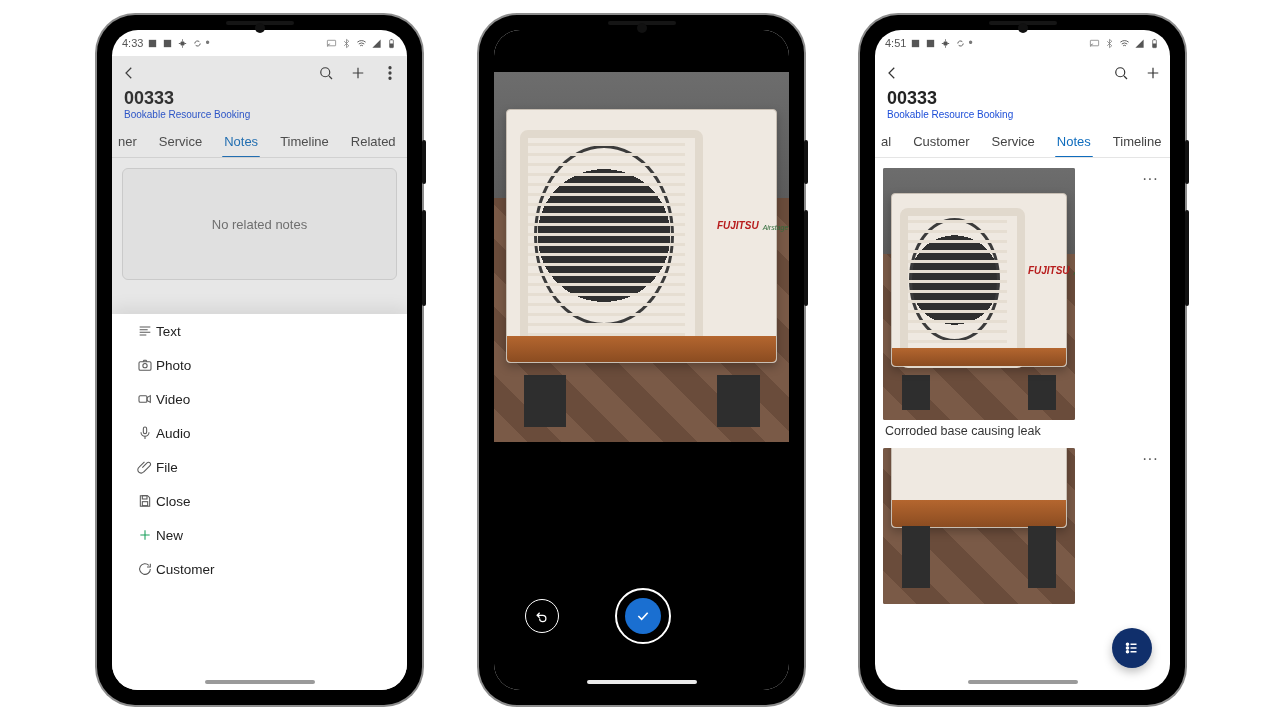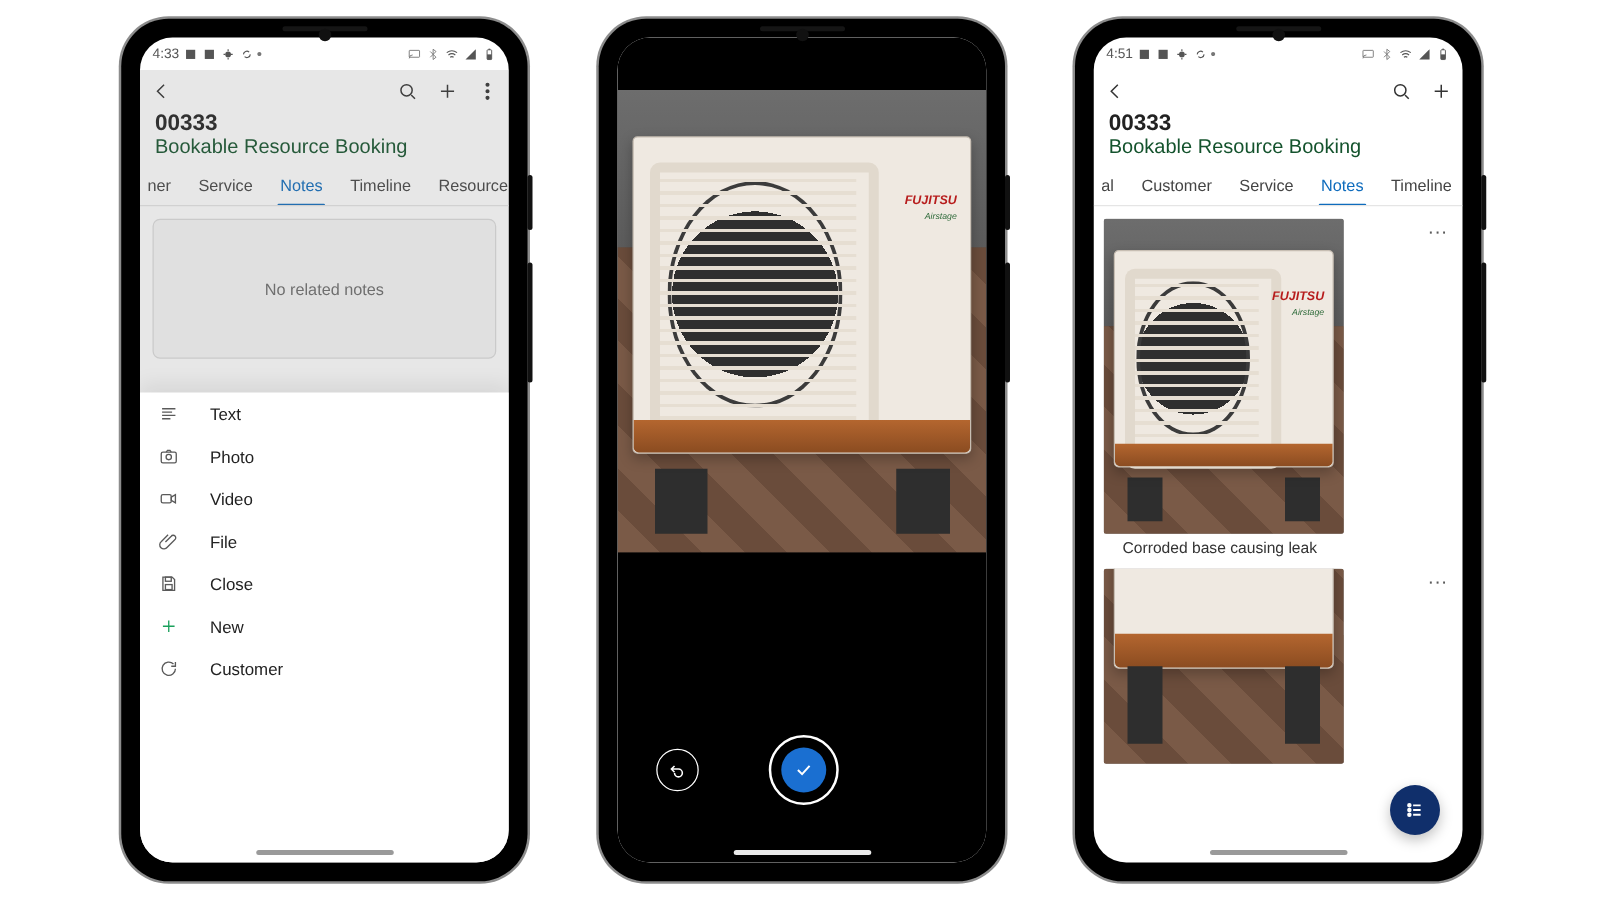--- a/index.html
+++ b/index.html
@@ -21,36 +21,36 @@
   .ic{width:11px;height:11px;display:inline-block}
   .ic svg{width:100%;height:100%;display:block}
 
   
   .apphdr{display:flex;align-items:center;justify-content:space-between;height:34px;padding:0 6px}
   .hdr-left,.hdr-right{display:flex;align-items:center;gap:10px}
   .hdr-ic{width:22px;height:22px;display:flex;align-items:center;justify-content:center;color:#333}
   .hdr-ic svg{width:18px;height:18px;stroke:#333;fill:none;stroke-width:1.6}
   .title-block{padding:0 12px 2px}
   .title-block .tnum{font-size:18px;font-weight:700;color:#222;margin-top:-2px}
-  .title-block .tsub{font-size:16px;color:#14532d;margin-top:0}
+  .title-block .tsub{font-size:10px;color:#1d4ed8;margin-top:0}
 
   
   .tabs{display:flex;gap:2px;padding:6px 4px 0;border-bottom:1px solid #e5e5e5;overflow:hidden;white-space:nowrap}
   .tab{padding:6px 10px 8px;font-size:13px;color:#444;position:relative;cursor:pointer}
   .tab.active{color:#0f6cbd}
   .tab.active::after{content:"";position:absolute;left:8px;right:8px;bottom:-1px;height:2px;background:#0f6cbd;border-radius:1px}
   .tab.trunc-left{padding-left:2px}
 
   
   .p1-body{position:relative;flex:1}
   .dim-overlay{position:absolute;inset:0;background:rgba(120,120,120,.18);pointer-events:none}
   .notes-empty{padding:10px 10px 12px}
   .notes-card{border:1px solid #dcdcdc;border-radius:6px;height:110px;display:flex;align-items:center;justify-content:center;color:#6d6d6d;font-size:13px;background:#f7f7f7}
   .sheet{position:absolute;left:0;right:0;bottom:0;top:258px;background:#fff;border-radius:0;overflow:auto;z-index:60;box-shadow:0 -6px 16px rgba(0,0,0,.08)}
-  .menu-item{display:flex;align-items:center;gap:24px;height:34px;padding:0 14px;font-size:13.5px;color:#222;cursor:pointer}
+  .menu-item{display:flex;align-items:center;gap:2px;height:34px;padding:0 24px;font-size:13.5px;color:#222;cursor:pointer}
   .menu-item .mi-ic{width:18px;height:18px;display:flex;align-items:center;justify-content:center;color:#5a5a5a}
   .mi-ic svg{width:16px;height:16px;stroke:#5a5a5a;fill:none;stroke-width:1.6}
   .mi-ic.green svg{stroke:#19a05b}
 
   
   .camscreen{position:absolute;inset:0;background:#000}
   .viewfinder{position:absolute;left:0;right:0;top:42px;height:370px;overflow:hidden}
   .cam-controls{position:absolute;left:0;right:0;bottom:46px;display:flex;align-items:center;justify-content:center;gap:56px}
   .cbtn{width:32px;height:32px;border-radius:50%;border:1.5px solid #fff;display:flex;align-items:center;justify-content:center;cursor:pointer}
   .cbtn svg{width:15px;height:15px;stroke:#fff;fill:none;stroke-width:2}
@@ -58,41 +58,41 @@
   .shutter-inner{width:36px;height:36px;border-radius:50%;background:#1a6fd1;display:flex;align-items:center;justify-content:center}
   .shutter-inner svg{width:16px;height:16px;stroke:#fff;fill:none;stroke-width:2.4}
   .nav-pill.light{background:#eaeaea}
 
   
   .note-item{margin:10px 8px 0 8px}
   .note-item .ni-row{display:flex;align-items:flex-start;gap:8px}
   .thumb{width:192px;height:252px;border-radius:2px;overflow:hidden;background:#ddd;flex:0 0 auto}
   .thumb.small{height:156px}
   .note-item .more{margin-left:auto;color:#5a5a5a;cursor:pointer;padding:2px 4px}
-  .caption{font-size:12.5px;color:#333;margin:4px 15px 2px}
+  .caption{font-size:12.5px;color:#333;margin:4px 2px 2px}
   .fab{position:absolute;right:18px;bottom:22px;width:40px;height:40px;border-radius:50%;background:#102f6b;display:flex;align-items:center;justify-content:center;color:#fff;box-shadow:0 4px 10px rgba(0,0,0,.25);cursor:pointer;z-index:80}
   .fab svg{width:18px;height:18px;stroke:#fff;fill:none;stroke-width:2}
 
   .column{display:flex;flex-direction:column;height:100%}
   .flex1{flex:1;min-height:0;position:relative}
 
   
   .ac-scene{position:absolute;inset:0;background:linear-gradient(#777 0 34%, #5a4a3f 34% 100%)}
   .ac-wall{position:absolute;left:0;right:0;top:0;height:34%;background:linear-gradient(#6d6d6d,#5c5c5c)}
   .ac-floor{position:absolute;left:0;right:0;bottom:0;height:66%;background:
     repeating-linear-gradient(45deg,#7a5a47 0 24px,#6a4c3b 24px 48px)}
   .ac-unit{position:absolute;left:4%;right:4%;top:10%;height:68%;background:#efe9e1;border:1px solid #c7beb3;border-radius:4px;box-shadow:0 4px 10px rgba(0,0,0,.25)}
   .ac-rim{position:absolute;left:5%;top:8%;width:62%;height:84%;border:8px solid #e1d9cd;border-radius:8px;background:transparent}
   .ac-fan{position:absolute;left:10%;top:14%;width:52%;height:72%;border-radius:50%;
     background:radial-gradient(circle at 50% 50%, #2f2f2f 0 58%, transparent 58%);
     box-shadow:inset 0 0 0 3px #3b3b3b}
   .ac-grille{position:absolute;left:6%;top:9%;width:60%;height:82%;
     background:repeating-linear-gradient(to bottom, rgba(230,222,210,1) 0 3px, rgba(230,222,210,0) 3px 10px)}
   .ac-rust{position:absolute;left:0;right:0;bottom:0;height:10%;background:linear-gradient(#b4662f,#8b4c21);border-bottom-left-radius:4px;border-bottom-right-radius:4px}
-  .ac-label{position:absolute;right:4%;top:18%;width:18%;height:30%;display:flex;flex-direction:column;gap:4px;align-items:flex-end}
+  .ac-label{position:absolute;right:4%;top:18%;width:18%;height:30%;display:flex;flex-direction:row;gap:4px;align-items:flex-end}
   .ac-label .brand{font-size:10px;font-weight:700;color:#b71c1c;font-style:italic}
   .ac-label .model{font-size:7px;color:#2f6b3a;font-style:italic}
   .ac-feet{position:absolute;left:10%;right:10%;bottom:4%;height:14%;display:flex;justify-content:space-between}
   .ac-feet div{width:18%;height:100%;background:#2e2e2e}
   .ac-scene.closeup .ac-unit{top:-30%;height:80%}
   .ac-scene.closeup .ac-feet{bottom:10%;height:40%}
 </style>
 </head>
 <body>
 
@@ -197,21 +197,21 @@
           </div>
           <div class="title-block">
             <div class="tnum">00333</div>
             <div class="tsub">Bookable Resource Booking</div>
           </div>
           <div class="tabs">
             <div class="tab trunc-left">ner</div>
             <div class="tab">Service</div>
             <div class="tab active">Notes</div>
             <div class="tab">Timeline</div>
-            <div class="tab">Resource</div>
+            <div class="tab">Related</div>
           </div>
           <div class="notes-empty">
             <div class="notes-card">
               <span>No related notes</span>
             </div>
           </div>
         </div>
         <div class="dim-overlay"></div>
 
         <div class="sheet">
@@ -234,20 +234,29 @@
             <span>Photo</span>
               </div>
           <div class="menu-item">
             <span class="mi-ic">
                   <svg viewBox="0 0 24 24">
                     <rect x="3" y="7" width="12" height="10" rx="2"></rect>
                     <path d="M15 10l5-3v10l-5-3z"></path>
                   </svg>
                 </span>
             <span>Video</span>
+              </div>
+          <div class="menu-item">
+            <span class="mi-ic">
+                  <svg viewBox="0 0 24 24">
+                    <rect x="9.5" y="3" width="5" height="10" rx="2.5"></rect>
+                    <path d="M6 11a6 6 0 0 0 12 0M12 17v4"></path>
+                  </svg>
+                </span>
+            <span>Audio</span>
               </div>
           <div class="menu-item">
             <span class="mi-ic">
                   <svg viewBox="0 0 24 24">
                     <path d="M8 13l7-7a3 3 0 1 1 4.2 4.2l-9 9a5 5 0 1 1-7-7l8-8"></path>
                   </svg>
                 </span>
             <span>File</span>
               </div>
           <div class="menu-item">

